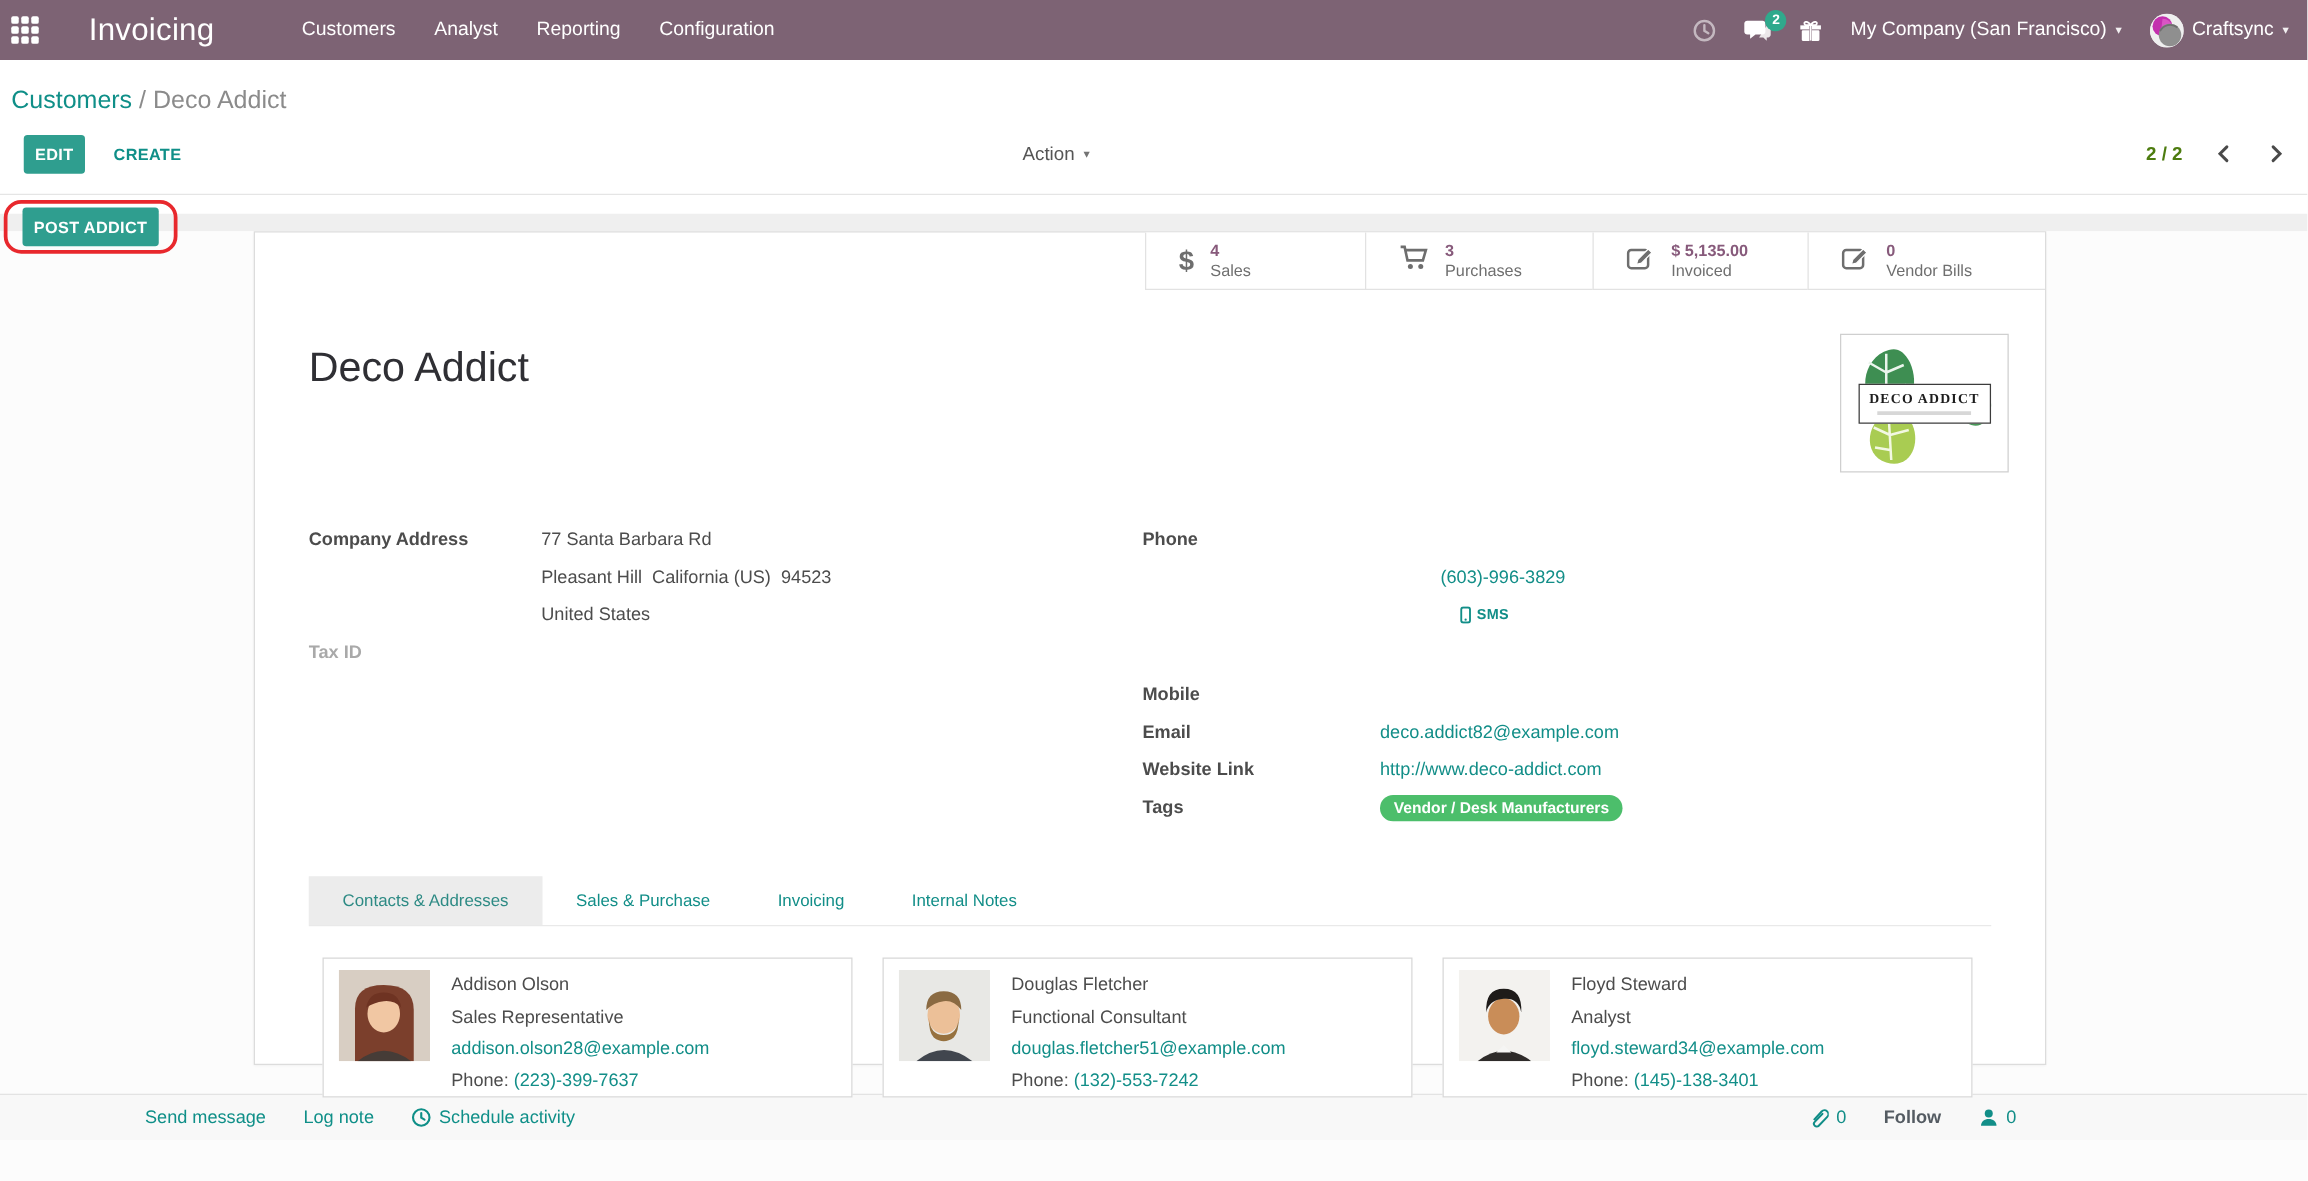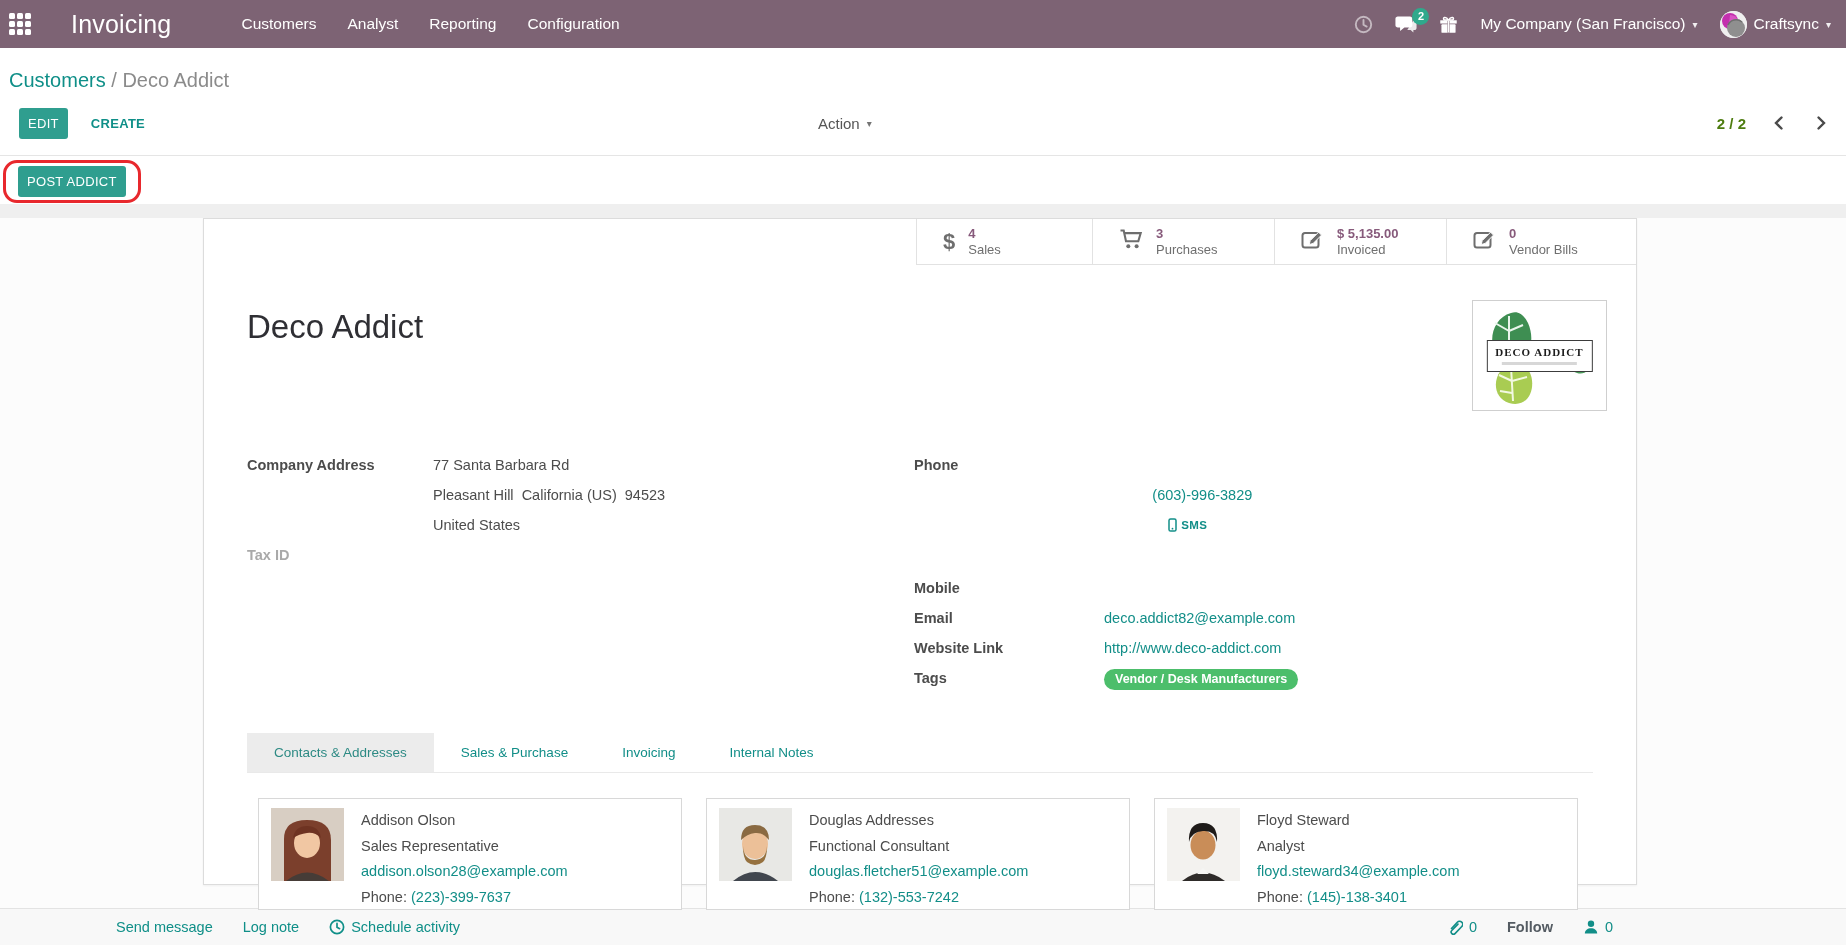--- a/index.html
+++ b/index.html
@@ -24,28 +24,28 @@
   .icon-btn{position:relative;cursor:pointer;display:flex;align-items:center;}
   .badge{
     position:absolute;top:-7px;right:-12px;background:#2fa98c;color:#fff;
     font-size:11px;font-weight:700;min-width:17px;height:17px;border-radius:9px;
     display:flex;align-items:center;justify-content:center;padding:0 4px;
   }
   .company-menu,.user-menu{display:flex;align-items:center;gap:7px;font-size:15.5px;cursor:pointer;}
   .caret{font-size:10px;opacity:.9;}
   .avatar{width:27px;height:27px;border-radius:50%;overflow:hidden;background:#e7e7e7;}
   
-  .control-panel{background:#fff;height:156px;}
+  .control-panel{background:#fff;height:123px;}
   .breadcrumb{padding:20px 0 0 9px;font-size:20px;line-height:24px;}
   .breadcrumb .bc-link{color:#0f8f88;cursor:pointer;}
   .breadcrumb .bc-sep,.breadcrumb .bc-current{color:#8b8b8b;}
   .cp-buttons{margin-top:15px;padding:0 16px 0 19px;display:flex;align-items:center;height:32px;position:relative;}
   .btn-primary{
     background:#2f9e8f;color:#fff;border:none;font-family:inherit;
-    font-size:13px;font-weight:400;height:31px;padding:0 9px;border-radius:3px;cursor:pointer;letter-spacing:.3px;
+    font-size:13px;font-weight:700;height:31px;padding:0 9px;border-radius:3px;cursor:pointer;letter-spacing:.3px;
   }
   .btn-link{background:none;border:none;color:#0f8f88;font-family:inherit;
     font-size:13px;font-weight:700;margin-left:17px;cursor:pointer;letter-spacing:.3px;}
   .action-menu{position:absolute;left:818px;font-size:15px;color:#555;cursor:pointer;display:flex;align-items:center;gap:7px;}
   .action-menu .caret{color:#666;}
   .pager{margin-left:auto;display:flex;align-items:center;gap:24px;}
   .pager-value{font-size:15px;color:#4d7c0f;font-weight:bold;}
   .pager-arrow{cursor:pointer;display:flex;align-items:center;padding:2px;}
   .cp-divider{border-top:1px solid #e5e5e5;margin-top:16px;}
   .statusbar{padding:4px 0 0 3px;height:48px;}
@@ -353,21 +353,21 @@
 
         <div class="card">
           <svg class="card-photo" viewBox="0 0 73 73">
             <rect width="73" height="73" fill="#e8e8e5"></rect>
             <ellipse cx="36" cy="36" rx="13" ry="15" fill="#ecc098"></ellipse>
             <path d="M22 32 Q22 17 36 17 Q50 17 50 32 Q44 24 36 25 Q28 26 22 32 Z" fill="#8a6a42"></path>
             <path d="M24 38 Q25 52 36 52 Q47 52 48 38 Q48 50 44 54 Q40 57 36 57 Q32 57 28 54 Q24 50 24 38 Z" fill="#96713f"></path>
             <path d="M14 73 Q36 55 59 73 Z" fill="#41464e"></path>
           </svg>
           <div class="card-info">
-            <div>Douglas Addresses</div>
+            <div>Douglas Fletcher</div>
             <div>Functional Consultant</div>
             <div><span class="link">douglas.fletcher51@example.com</span></div>
             <div>
               <span>Phone:</span>
               <span class="link">(132)-553-7242</span>
             </div>
           </div>
         </div>
 
         <div class="card">

